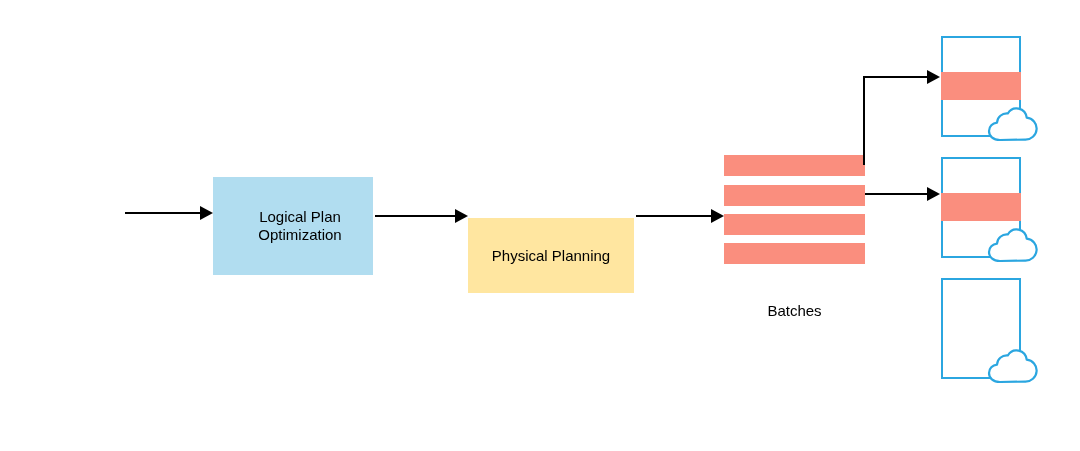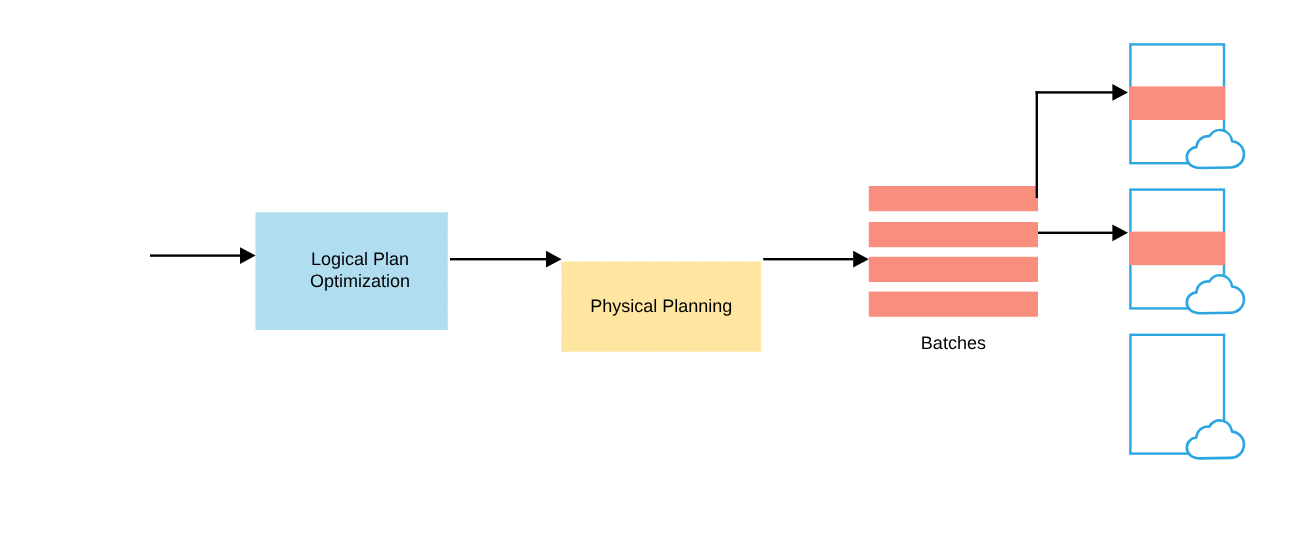--- a/index.html
+++ b/index.html
@@ -66,20 +66,21 @@
     height: 21px;
     background: #fa8e7e;
     box-sizing: border-box;
   }
   .caption {
     position: absolute;
     color: #000000;
     font-size: 15px;
     line-height: 18px;
     white-space: nowrap;
+    margin-top: 24px;
   }
   #caption-batches {
     left: 724px;
     top: 278px;
     width: 141px;
     text-align: center;
   }
   #caption-cluster-slots {
     left: 911px;
     top: 390px;

